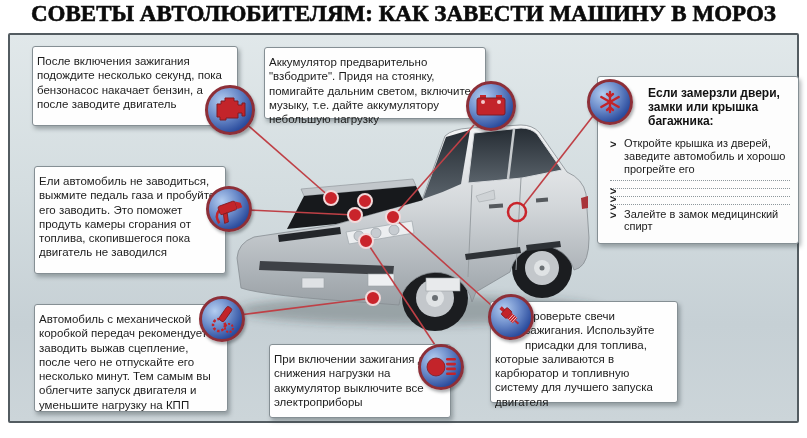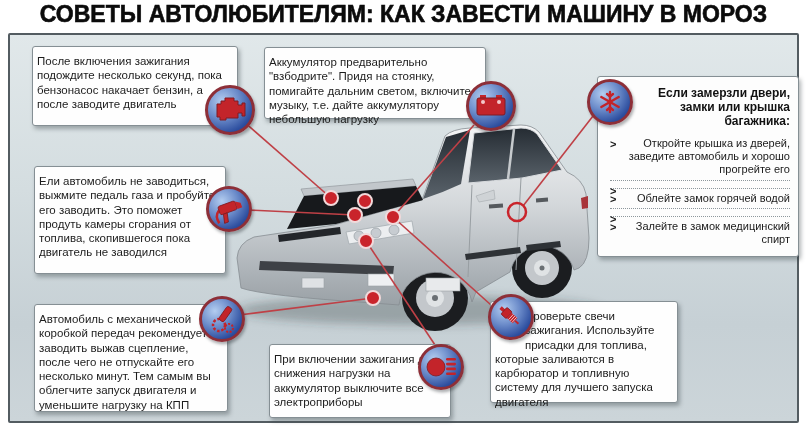--- a/index.html
+++ b/index.html
@@ -1,37 +1,37 @@
 <!DOCTYPE html>
 <html><head>
 <meta charset="utf-8">
 <style>
   html,body{margin:0;padding:0;background:#fff;}
   .canvas{position:relative;width:807px;height:438px;background:#ffffff;overflow:hidden;
           font-family:"Liberation Sans","DejaVu Sans",sans-serif;}
   .title{position:absolute;left:0;top:1px;width:100%;text-align:center;
          font-weight:bold;font-size:23px;letter-spacing:0px;color:#0b0b0b;
-         font-family:Liberation Sans, sans-serif; -webkit-text-stroke:.6px #0b0b0b;}
+         font-family:Liberation Serif, serif; -webkit-text-stroke:.6px #0b0b0b;}
   .panel{position:absolute;left:8px;top:33px;width:787px;height:386px;
          border:2px solid #535c61;border-radius:2px;
          background:linear-gradient(180deg,#e1e8ea 0%,#d4dde0 40%,#c6d0d5 75%,#ccd5d9 100%);}
   .scene{position:absolute;left:0;top:0;z-index:1;}
   .tipbox{position:absolute;z-index:2;background:#fefefe;border:1px solid #858f94;
           border-radius:3px;box-shadow:2px 3px 4px rgba(50,60,66,.38);
           padding:7px 4px;font-size:11.5px;line-height:1.24;color:#1c1c1c;}
   .box1{left:22px;top:11px;width:196px;height:64px;}
   .box2{left:24px;top:131px;width:182px;height:92px;}
   .box3{left:24px;top:269px;width:184px;height:92px;}
   .box4{left:254px;top:12px;width:212px;height:56px;}
   .box5{left:259px;top:309px;width:172px;height:58px;}
   .box6{left:480px;top:266px;width:178px;height:86px;}
   .iconspacer{float:left;width:30px;height:34px;}
   .rightpanel{position:absolute;left:587px;top:41px;width:180px;z-index:2;
           background:#fdfdfd;border:1px solid #858f94;border-radius:3px;
-          box-shadow:2px 3px 4px rgba(50,60,66,.38);padding:8px 8px 6px 12px;text-align:right;}
+          box-shadow:2px 3px 4px rgba(50,60,66,.38);padding:8px 8px 6px 12px;}
   .rp-head{font-weight:bold;font-size:12px;line-height:1.15;color:#111;margin:2px 0 6px 38px;}
   .rp-item{position:relative;font-size:11px;line-height:1.16;color:#1a1a1a;
            padding:3px 0 4px 14px;border-bottom:1px dotted #8d979c;}
   .rp-item:last-child{border-bottom:none;}
   .rp-arrow{position:absolute;left:0;top:4px;font-weight:bold;font-size:11px;color:#1a1a1a;}
   .icon-circle{position:absolute;z-index:3;border-radius:50%;
        background:radial-gradient(circle at 32% 30%,#b3cdf0 0%,#6c8cca 40%,#2c4d9e 75%,#1b3a82 100%);
        border:3px solid #8d2f38;box-shadow:1.5px 2.5px 3px rgba(30,35,40,.35);
        display:flex;align-items:center;justify-content:center;}
   .ic-lg{width:44px;height:44px;} .ic-md{width:40px;height:40px;}
@@ -153,21 +153,20 @@
       <div class="rp-head">Если замерзли двери, замки или крышка багажника:</div>
       <div class="rp-item">
         <span class="rp-arrow">&gt;</span>
         <span>Откройте крышка из дверей, заведите автомобиль и хорошо прогрейте его</span>
       </div>
       <div class="rp-item">
         <span class="rp-arrow">&gt;</span>
       </div>
       <div class="rp-item">
         <span class="rp-arrow">&gt;</span>
-        <span>Облейте замок горячей водой</span>
       </div>
       <div class="rp-item">
         <span class="rp-arrow">&gt;</span>
       </div>
       <div class="rp-item">
         <span class="rp-arrow">&gt;</span>
         <span>Залейте в замок медицинский спирт</span>
       </div>
     </div>
 

